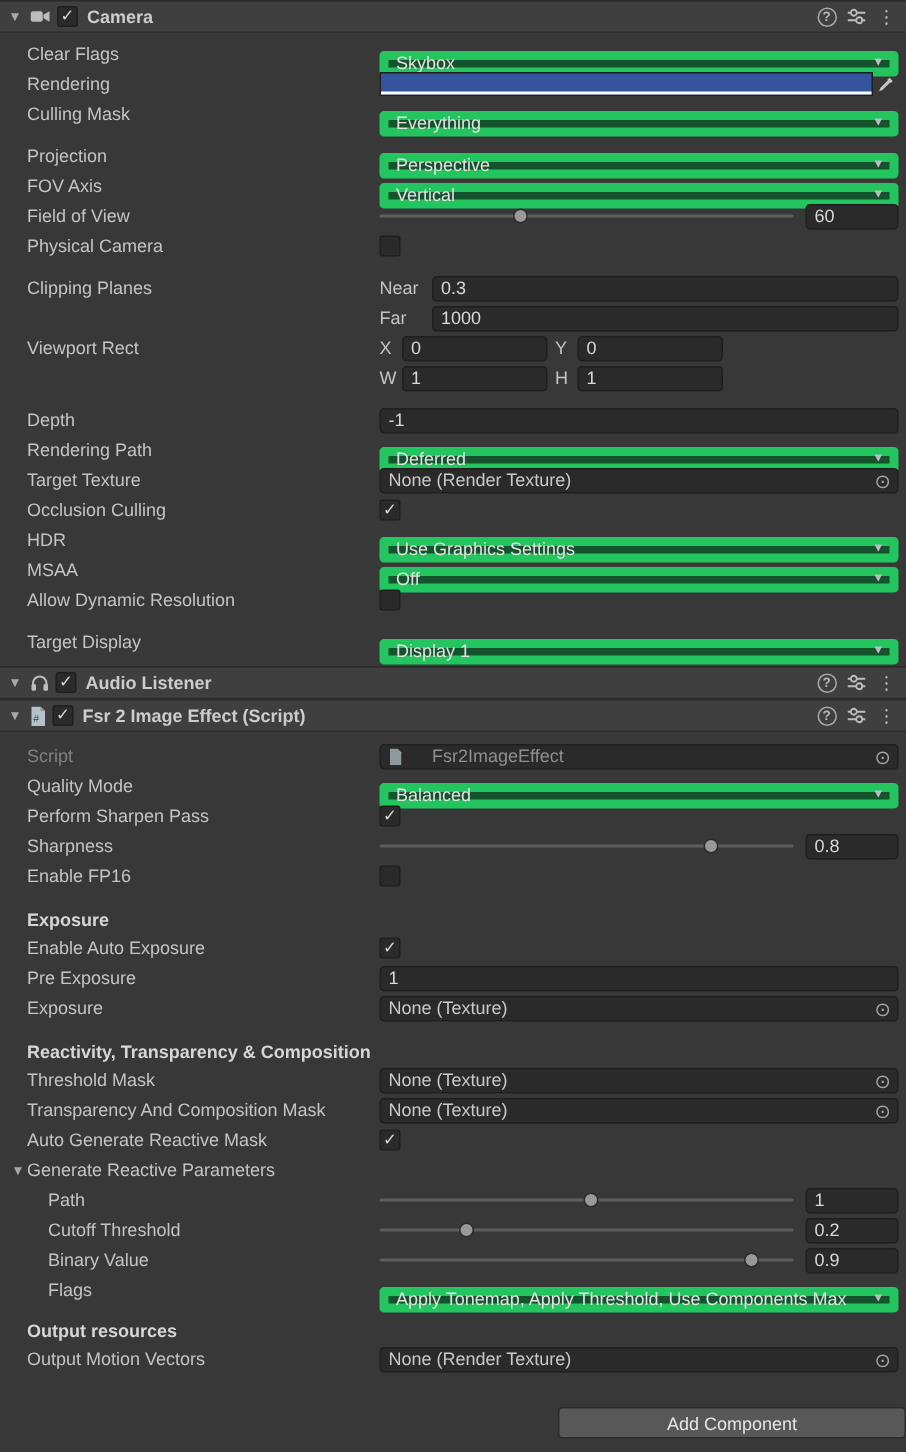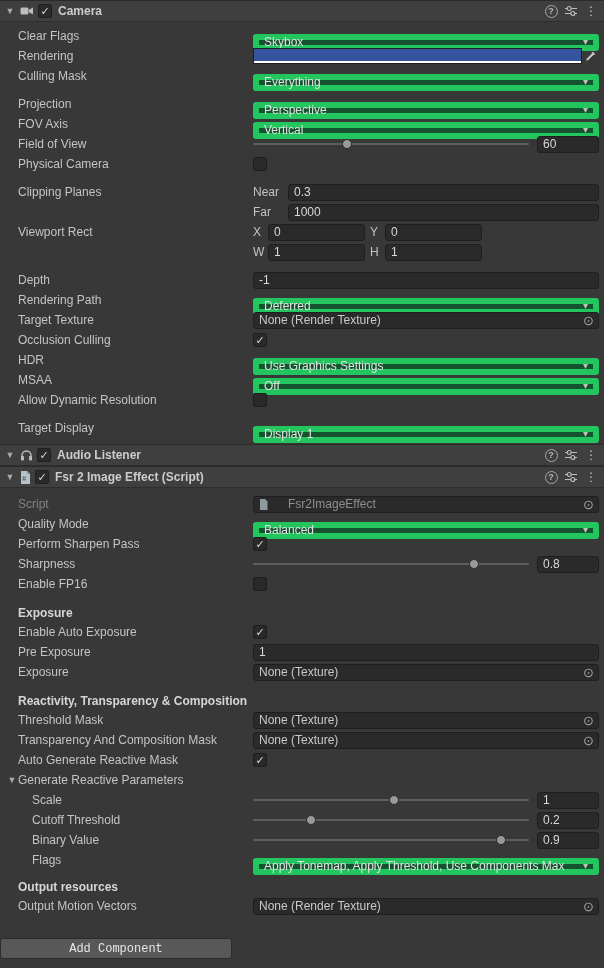--- a/index.html
+++ b/index.html
@@ -87,21 +87,21 @@
   .eyedropper { width: 17px; display: flex; align-items: center; justify-content: center; flex: none; }
   
   .nf { width: 35px; flex: none; color: #c4c4c4; }
   .vp { width: 229px; display: flex; align-items: center; gap: 5px; }
   .axis { width: 10px; flex: none; color: #c4c4c4; }
   
   .section { height: 18px; display: flex; align-items: center; padding-left: 18px; font-weight: bold; color: #d6d6d6; white-space: nowrap; }
   .label-fold { width: 247px; flex: none; display: flex; align-items: center; color: #c4c4c4; }
   .row.foldrow { padding-left: 6px; }
   
-  .add-wrap { display: flex; justify-content: flex-start; margin-top: 16px; font-family: Liberation Mono, monospace; }
+  .add-wrap { display: flex; justify-content: flex-end; margin-top: 16px; }
   .add-btn {
     width: 232px; height: 21px;
     background: #585858; border: 1px solid #2c2c2c; border-radius: 3px;
     color: #e6e6e6; display: flex; align-items: center; justify-content: center;
   }
 </style>
 </head>
 <body>
 
 <div class="comp-header">
@@ -480,21 +480,21 @@
   </div>
 
   <div class="row foldrow">
     <div class="label-fold">
       <span class="fold">▼</span>
       <span>Generate Reactive Parameters</span>
     </div>
   </div>
 
   <div class="row indent">
-    <div class="label">Scale</div>
+    <div class="label">Path</div>
     <div class="value">
       <div class="slider">
         <div class="track"></div>
         <div class="handle" style="left: 51%;"></div>
       </div>
       <div class="tfield num">1</div>
     </div>
   </div>
 
   <div class="row indent">

